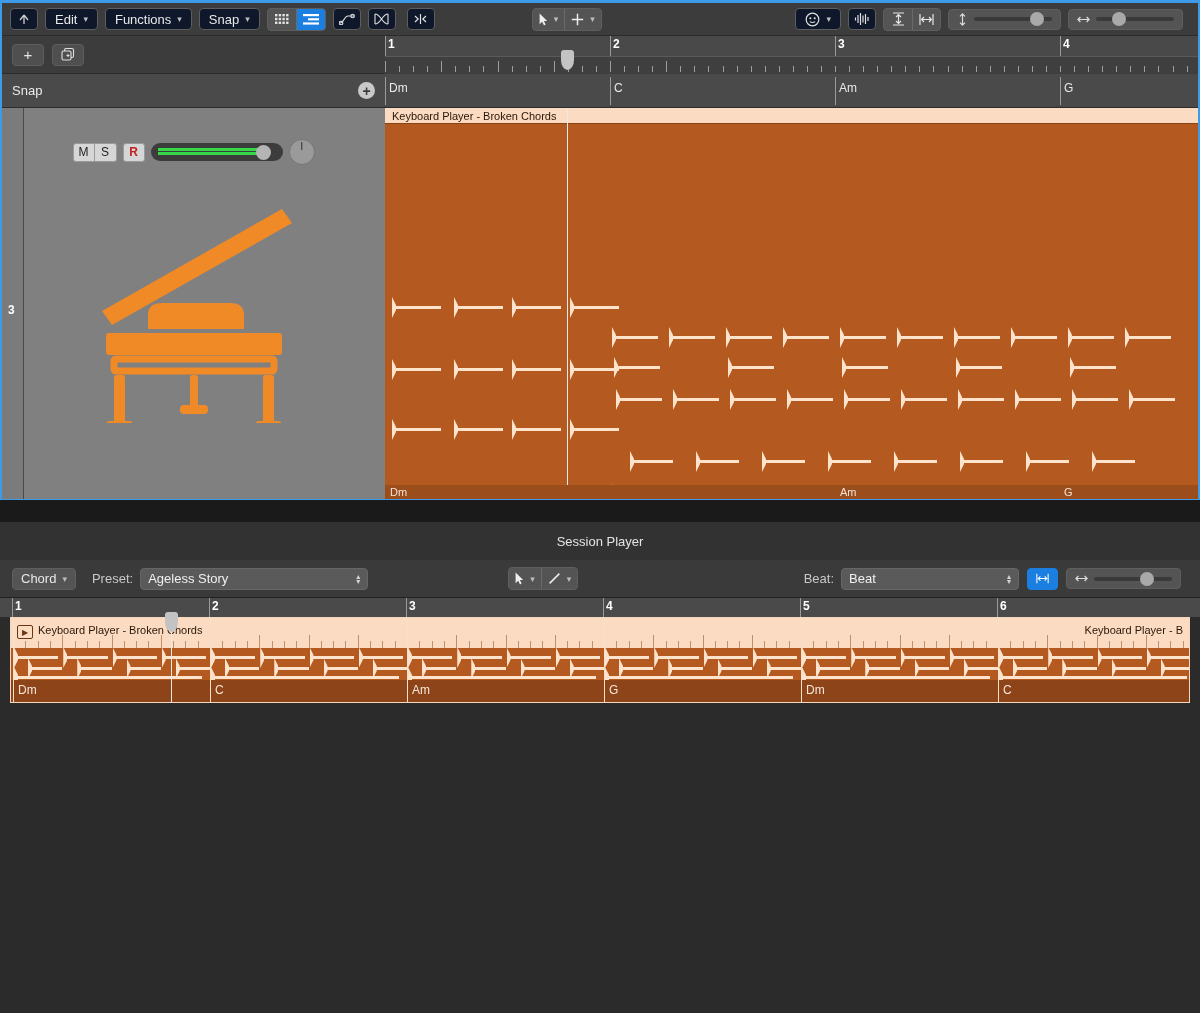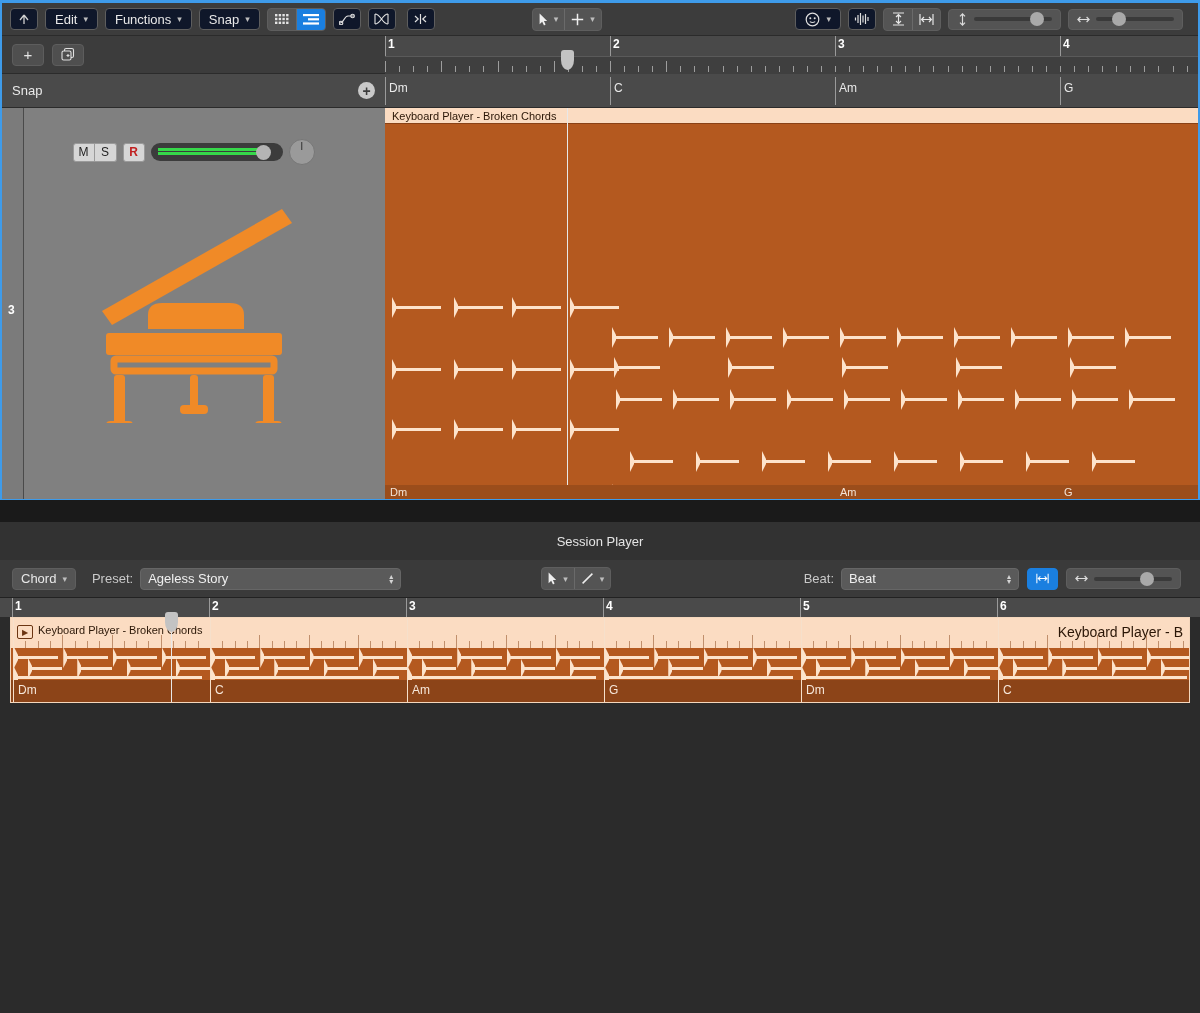--- a/index.html
+++ b/index.html
@@ -488,21 +488,21 @@
   <div class="sp">
 
     <div class="sp-titlebar">Session Player</div>
 
     <div class="sp-toolbar">
       <div class="popbtn">
         <span>Chord</span>
         <span class="tb-chev">▾</span>
       </div>
       <span class="lbl" style="margin-left:16px">Preset:</span>
-      <div class="combo" style="width:261px">
+      <div class="combo" style="width:228px">
         <span>Ageless Story</span>
         <span class="stepper">
             <span>▴</span>
             <span>▾</span>
           </span>
       </div>
 
       <div style="width:140px"></div>
 
       <div class="tb-group">
@@ -559,21 +559,21 @@
         <div style="position: absolute; top: 0px; width: 1px; height: 19px; background: rgb(154, 154, 154); left: 800px;"></div>
         <div style="position: absolute; top: 1px; left: 803px; color: rgb(255, 255, 255); font-size: 12px; font-weight: bold;">5</div>
         <div style="position: absolute; top: 0px; width: 1px; height: 19px; background: rgb(154, 154, 154); left: 997px;"></div>
         <div style="position: absolute; top: 1px; left: 1000px; color: rgb(255, 255, 255); font-size: 12px; font-weight: bold;">6</div>
       </div>
 
     <div class="sp-region">
       <div class="sp-reghdr">
         <div class="play-ico">▶</div>
         <div style="position:absolute;left:27px;top:6px;font-size:11px;color:#2a1606">Keyboard Player - Broken Chords</div>
-        <div style="position:absolute;right:6px;top:6px;font-size:14px;color:#2a1606">Keyboard Player - B</div>
+        <div style="position:absolute;right:6px;top:6px;font-size:11px;color:#2a1606">Keyboard Player - B</div>
         <div id="spregticks">
             <div style="position: absolute; bottom: 0px; width: 1px; background: rgb(192, 143, 108); left: 2px; height: 13px;"></div>
             <div style="position: absolute; bottom: 0px; width: 1px; background: rgb(192, 143, 108); left: 14.3125px; height: 7px;"></div>
             <div style="position: absolute; bottom: 0px; width: 1px; background: rgb(192, 143, 108); left: 26.625px; height: 7px;"></div>
             <div style="position: absolute; bottom: 0px; width: 1px; background: rgb(192, 143, 108); left: 38.9375px; height: 7px;"></div>
             <div style="position: absolute; bottom: 0px; width: 1px; background: rgb(192, 143, 108); left: 51.25px; height: 13px;"></div>
             <div style="position: absolute; bottom: 0px; width: 1px; background: rgb(192, 143, 108); left: 63.5625px; height: 7px;"></div>
             <div style="position: absolute; bottom: 0px; width: 1px; background: rgb(192, 143, 108); left: 75.875px; height: 7px;"></div>
             <div style="position: absolute; bottom: 0px; width: 1px; background: rgb(192, 143, 108); left: 88.1875px; height: 7px;"></div>
             <div style="position: absolute; bottom: 0px; width: 1px; background: rgb(192, 143, 108); left: 100.5px; height: 13px;"></div>

